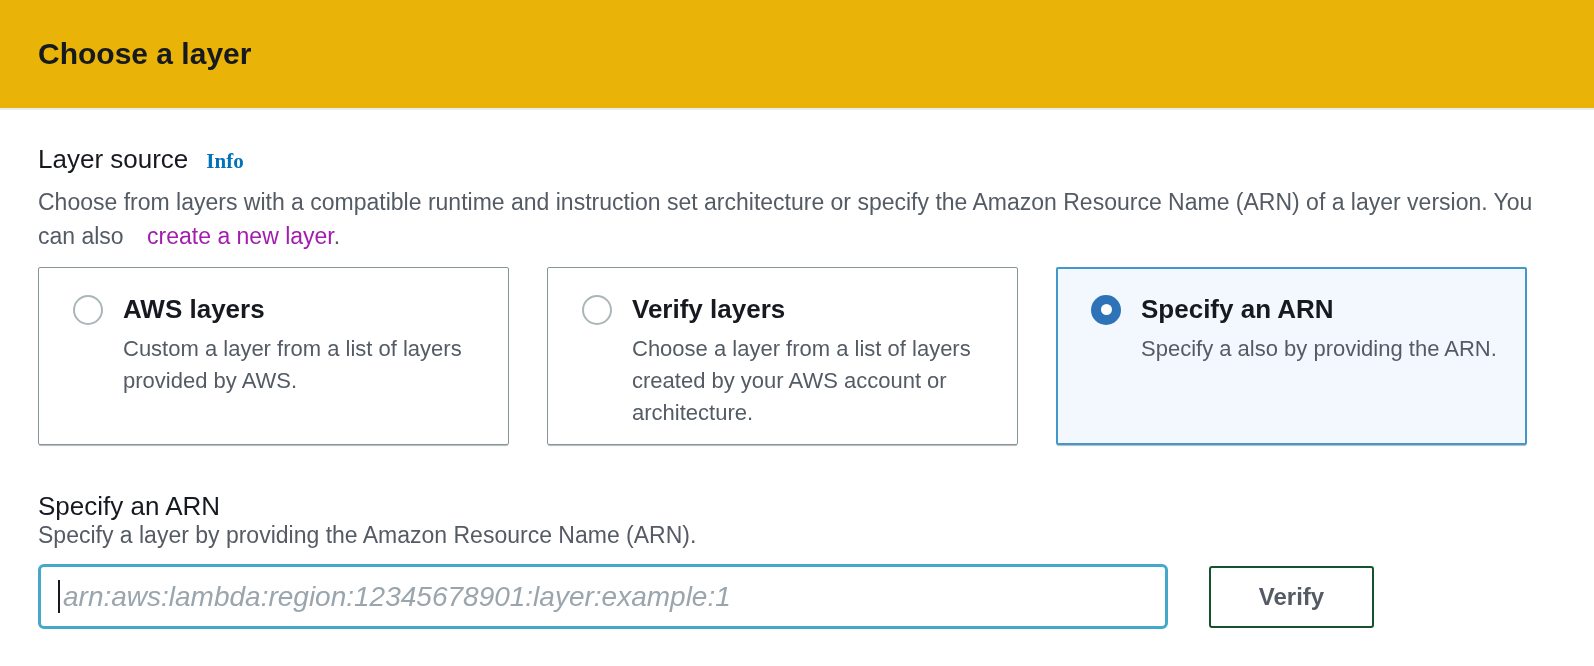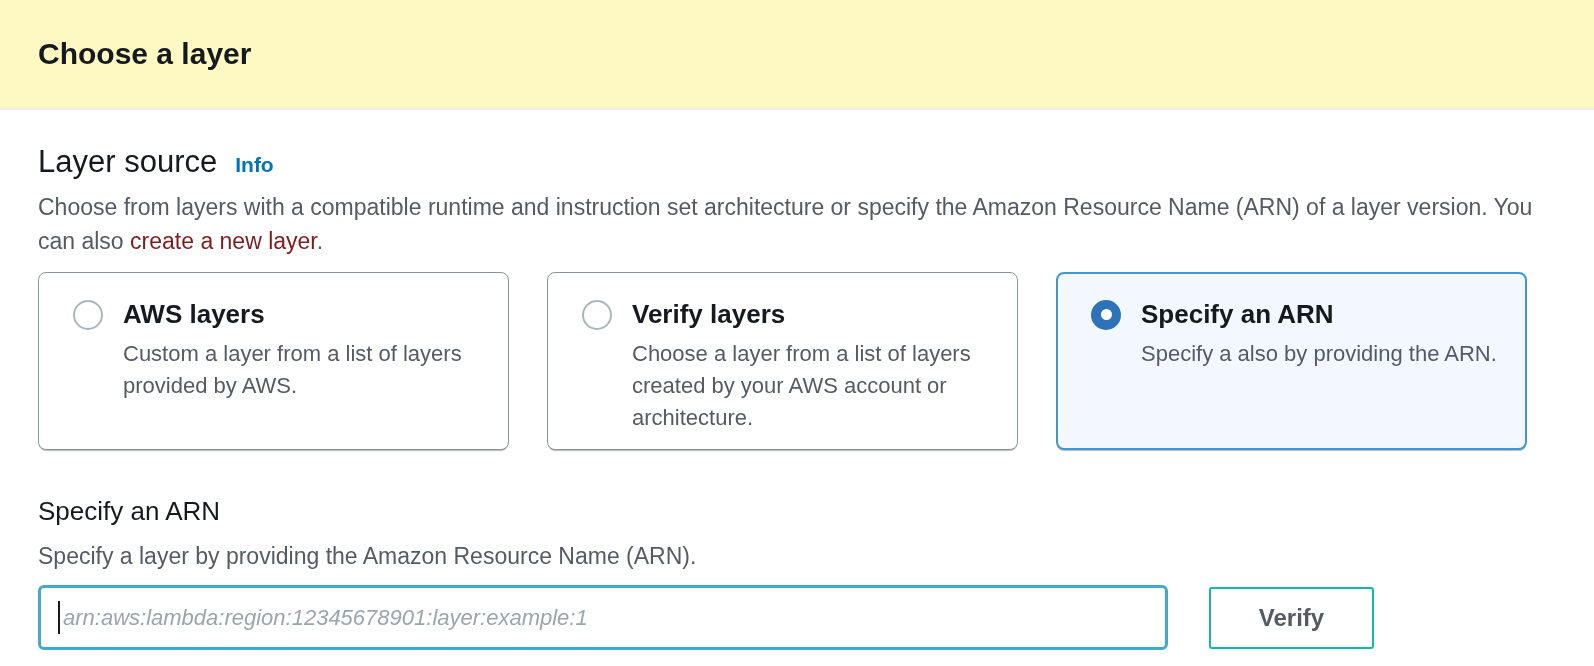--- a/index.html
+++ b/index.html
@@ -5,53 +5,53 @@
   * { margin: 0; padding: 0; box-sizing: border-box; }
   html, body {
     width: 1594px; height: 666px;
     background: #ffffff;
     font-family: "Liberation Sans", sans-serif;
     color: #16191f;
     overflow: hidden;
   }
   .panel-header {
     height: 110px;
-    background: #fef9c3;
+    background: #eab308;
     border-bottom: 2px solid #eaeded;
     display: flex;
     align-items: center;
     padding: 8px 38px;
   }
   .panel-header h1 {
     font-size: 30px;
     font-weight: bold;
     color: #16191f;
   }
   .panel-body { padding: 34px 38px 0 38px; }
 
   .label-row { display: flex; align-items: baseline; gap: 18px; }
-  .section-label { font-size: 31px; font-weight: 400; color: #16191f; }
+  .section-label { font-size: 26px; font-weight: 400; color: #16191f; }
   .info-link {
     font-size: 21px; font-weight: bold;
-    color: #0073bb; text-decoration: none; cursor: pointer;
+    color: #0073bb; text-decoration: none; cursor: pointer; font-family: Liberation Serif, serif;
   }
   .section-desc {
     margin-top: 10px;
     font-size: 23px; line-height: 34px;
     color: #545b64;
     max-width: 1500px;
   }
-  .inline-link { color: #7f1d1d; text-decoration: none; cursor: pointer; }
+  .inline-link { color: #a21caf; text-decoration: none; cursor: pointer; margin-left: 17px; }
 
   .cards { display: flex; gap: 38px; margin-top: 14px; }
   .card {
     width: 471px; height: 178px;
     background: #ffffff;
     border: 1px solid #879596;
-    border-radius: 8px;
+    border-radius: 2px;
     padding: 26px 24px 0 34px;
     box-shadow: 0 2px 1px -1px rgba(0,28,36,0.30);
     cursor: pointer;
   }
   .card.selected {
     border: 2px solid #4398c9;
     background: #f2f8fd;
     padding: 25px 23px 0 33px;
   }
   .card-head { display: flex; align-items: center; gap: 20px; }
@@ -76,47 +76,47 @@
   .card-title { font-size: 26px; font-weight: bold; color: #16191f; }
   .card-desc {
     margin: 8px 0 0 50px;
     font-size: 22px; line-height: 32px;
     color: #545b64;
     max-width: 372px;
   }
 
   .arn-section { margin-top: 46px; }
   .arn-heading { font-size: 26px; font-weight: 400; color: #16191f; }
-  .arn-desc { margin-top: 16px; font-size: 23px; color: #545b64; }
+  .arn-desc { margin-top: 0; font-size: 23px; color: #545b64; }
   .arn-row { display: flex; align-items: center; gap: 41px; margin-top: 15px; }
   .input-wrap { position: relative; width: 1130px; }
   .arn-input {
     width: 100%; height: 65px;
     border: 3px solid #44a8cb;
     border-radius: 6px;
     padding: 0 22px;
-    font-size: 22px;
+    font-size: 28px;
     font-family: "Liberation Sans", sans-serif;
     color: #16191f;
     outline: none;
     background: #ffffff;
   }
   .arn-input::placeholder { color: #9aa5ad; font-style: italic; opacity: 1; }
   .text-cursor {
     position: absolute;
     left: 20px; top: 16px;
     width: 2px; height: 33px;
     background: #16191f;
   }
   .verify-btn {
     height: 62px;
     min-width: 165px;
     padding: 3px 34px;
     background: #ffffff;
-    border: 2px solid #14b8a6;
+    border: 2px solid #14532d;
     border-radius: 3px;
     font-family: "Liberation Sans", sans-serif;
     font-size: 24px; font-weight: bold;
     color: #545b64;
     cursor: pointer;
   }
 </style>
 </head>
 <body>
 

